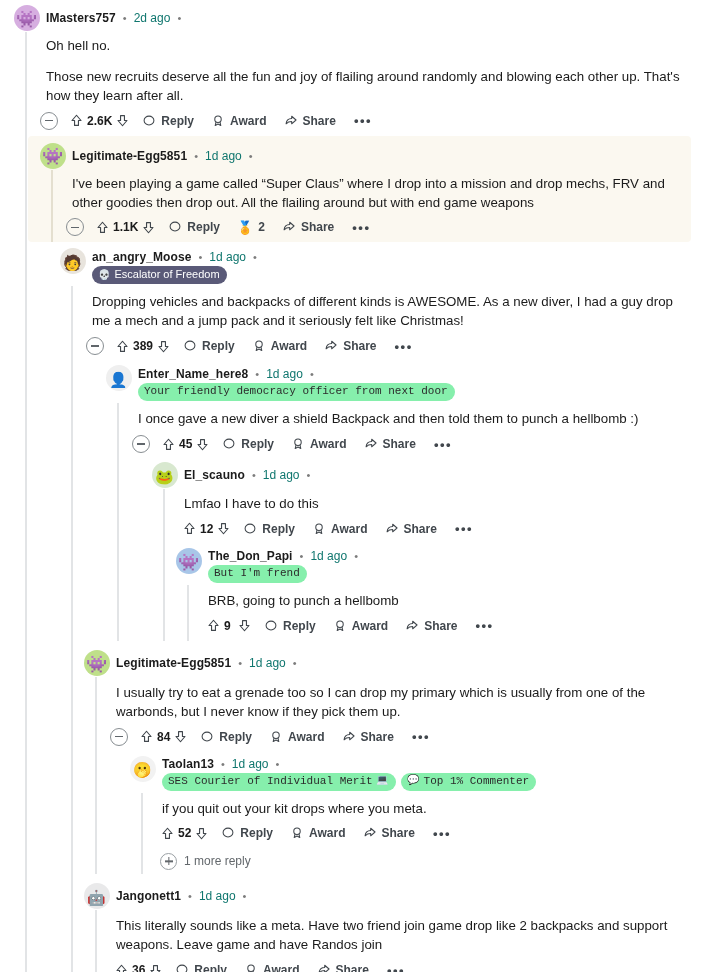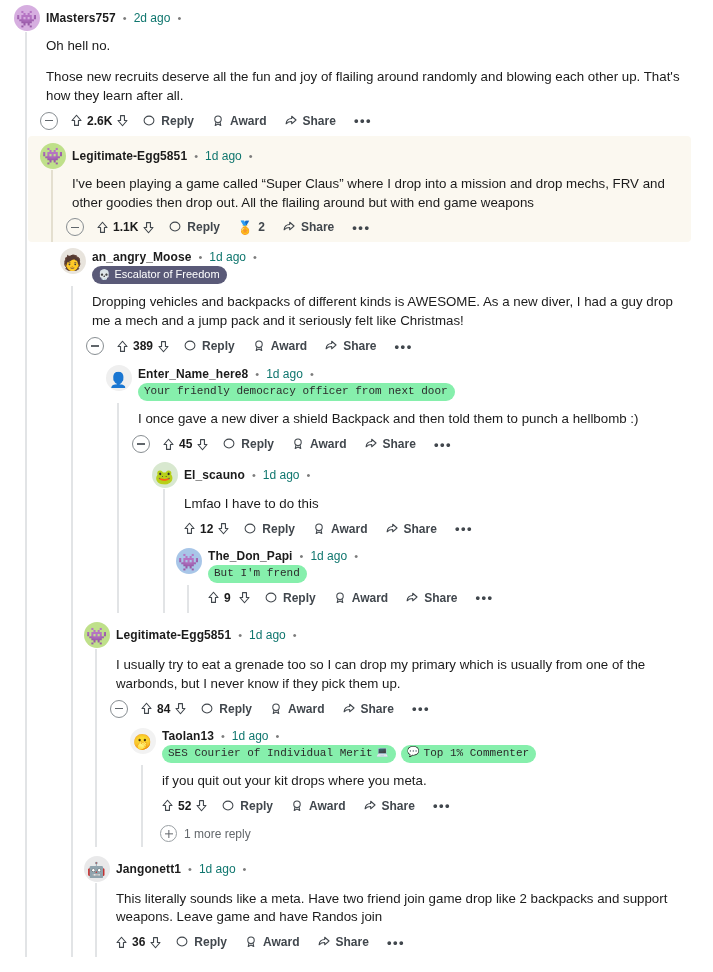--- a/index.html
+++ b/index.html
@@ -415,20 +415,23 @@
                         <div class="flairrow">
                           <span class="flair flair-gray">
                             <span>But I'm frend</span>
                           </span>
                         </div>
                       </div>
                     </div>
 
                     <div class="children" style="padding-left:24px;">
                       <div class="tline" style="left:11px;top:2px;"></div>
+                      <div class="c-body" style="padding-left:8px;padding-right:18px;padding-top:9px;">
+                        <p>BRB, going to punch a hellbomb</p>
+                      </div>
 
                       <div class="actions" style="padding-left:6px;">
                         <div class="vote">
                           <span class="ico"><svg width="15" height="15" viewBox="0 0 20 20">
                                 <path d="M10 3 L16 10 H12.6 V16.5 H7.4 V10 H4 Z" fill="none" stroke="#41474d" stroke-width="1.5" stroke-linejoin="round"></path>
                               </svg></span>
                           <span class="score">9</span>
                           <span class="ico"><svg width="15" height="15" viewBox="0 0 20 20">
                                 <path d="M10 17 L4 10 H7.4 V3.5 H12.6 V10 H16 Z" fill="none" stroke="#41474d" stroke-width="1.5" stroke-linejoin="round"></path>
                               </svg></span>

